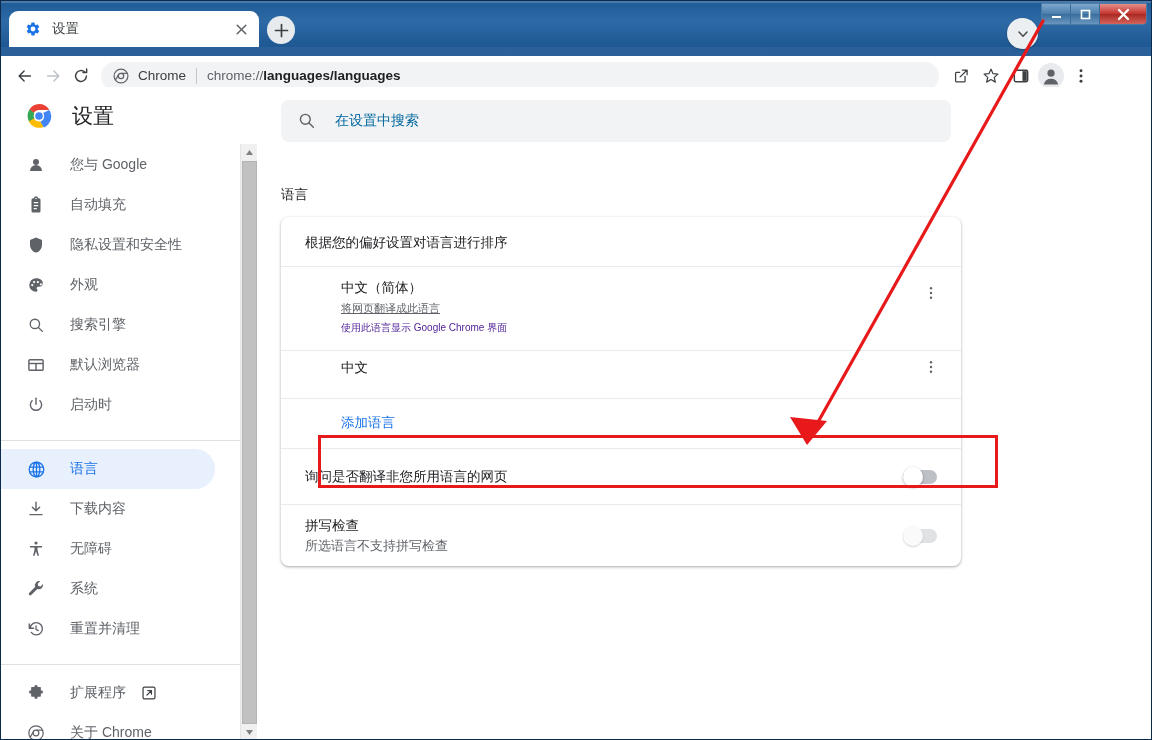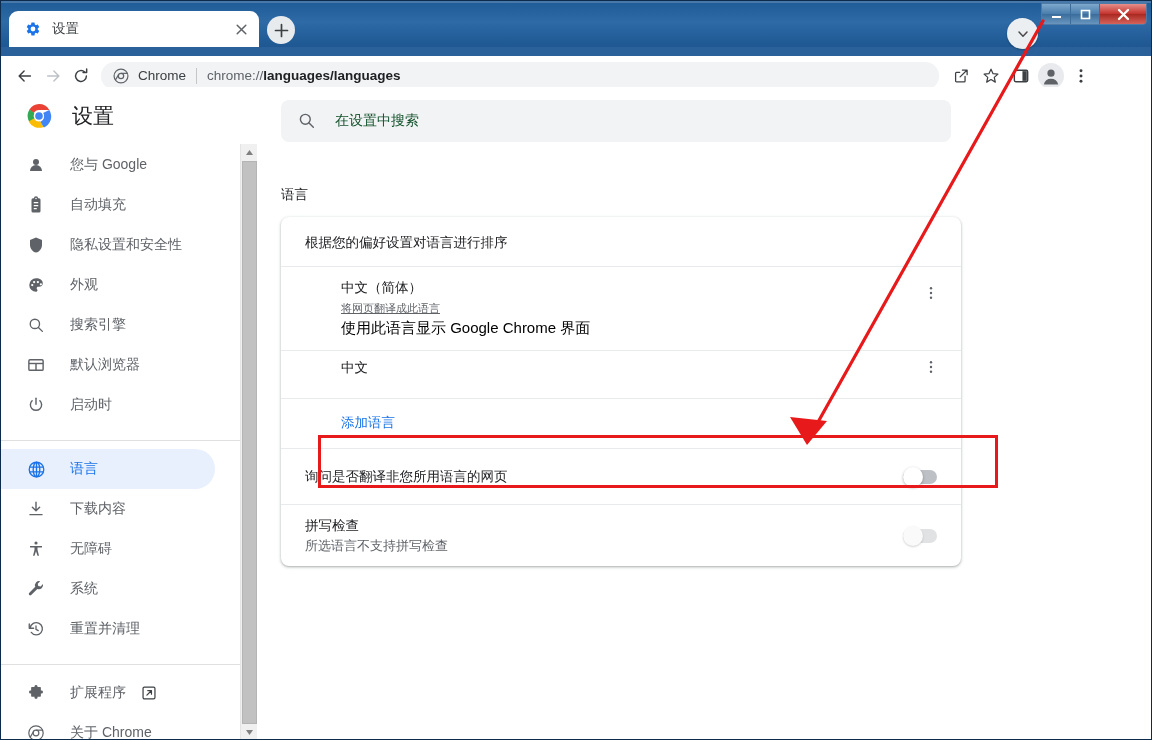--- a/index.html
+++ b/index.html
@@ -170,21 +170,21 @@
 
   
   #main { flex: 1 1 auto; position: relative; background: #fff; }
   #search-wrap { padding: 13px 0 0 0; display: flex; justify-content: flex-start; }
   #search-box {
     margin-left: 24px; width: 670px; height: 42px;
     background: #f1f3f4; border-radius: 8px;
     display: flex; align-items: center; padding: 0 16px;
   }
   #search-box .s-ico { width:20px;height:20px;flex:0 0 20px; }
-  #search-box .s-ph { margin-left: 18px; font-size: 14px; color: #14532d; text-align: center; }
+  #search-box .s-ph { margin-left: 18px; font-size: 14px; color: #0369a1; text-align: center; }
 
   #section-title {
     margin: 44px 0 0 24px; font-size: 13.5px; color: #202124; font-weight: 500;
   }
 
   #card {
     position: relative;
     margin: 13px 0 0 24px; width: 680px;
     background: #fff; border-radius: 8px;
     box-shadow: 0 1px 2px rgba(60,64,67,0.3), 0 1px 3px 1px rgba(60,64,67,0.12);
@@ -196,21 +196,21 @@
   .lang-list { padding: 0 0 0 0; }
   .lang-row {
     display: flex; align-items: flex-start;
     padding: 10px 16px 12px 60px;
     border-top: 1px solid #e8eaed;
     min-height: 48px;
   }
   .lang-row .lang-body { flex: 1 1 auto; }
   .lang-row .lname { font-size: 13.5px; color: #202124; line-height: 21px; }
   .lang-row .lsub { font-size: 11px; color: #5f6368; line-height: 20px; text-decoration: underline; }
-  .lang-row .llink { font-size: 15px; color: #000000; line-height: 20px; }
+  .lang-row .llink { font-size: 10px; color: #4c1d95; line-height: 20px; }
   .dots {
     width: 28px; height: 28px; flex: 0 0 28px;
     display: flex; align-items: center; justify-content: center;
     margin-top: 2px;
   }
   .add-row {
     padding: 14px 24px 16px 60px;
     border-top: 1px solid #e8eaed;
   }
   .add-row .addlink { font-size: 13.5px; color: #1a73e8; }

